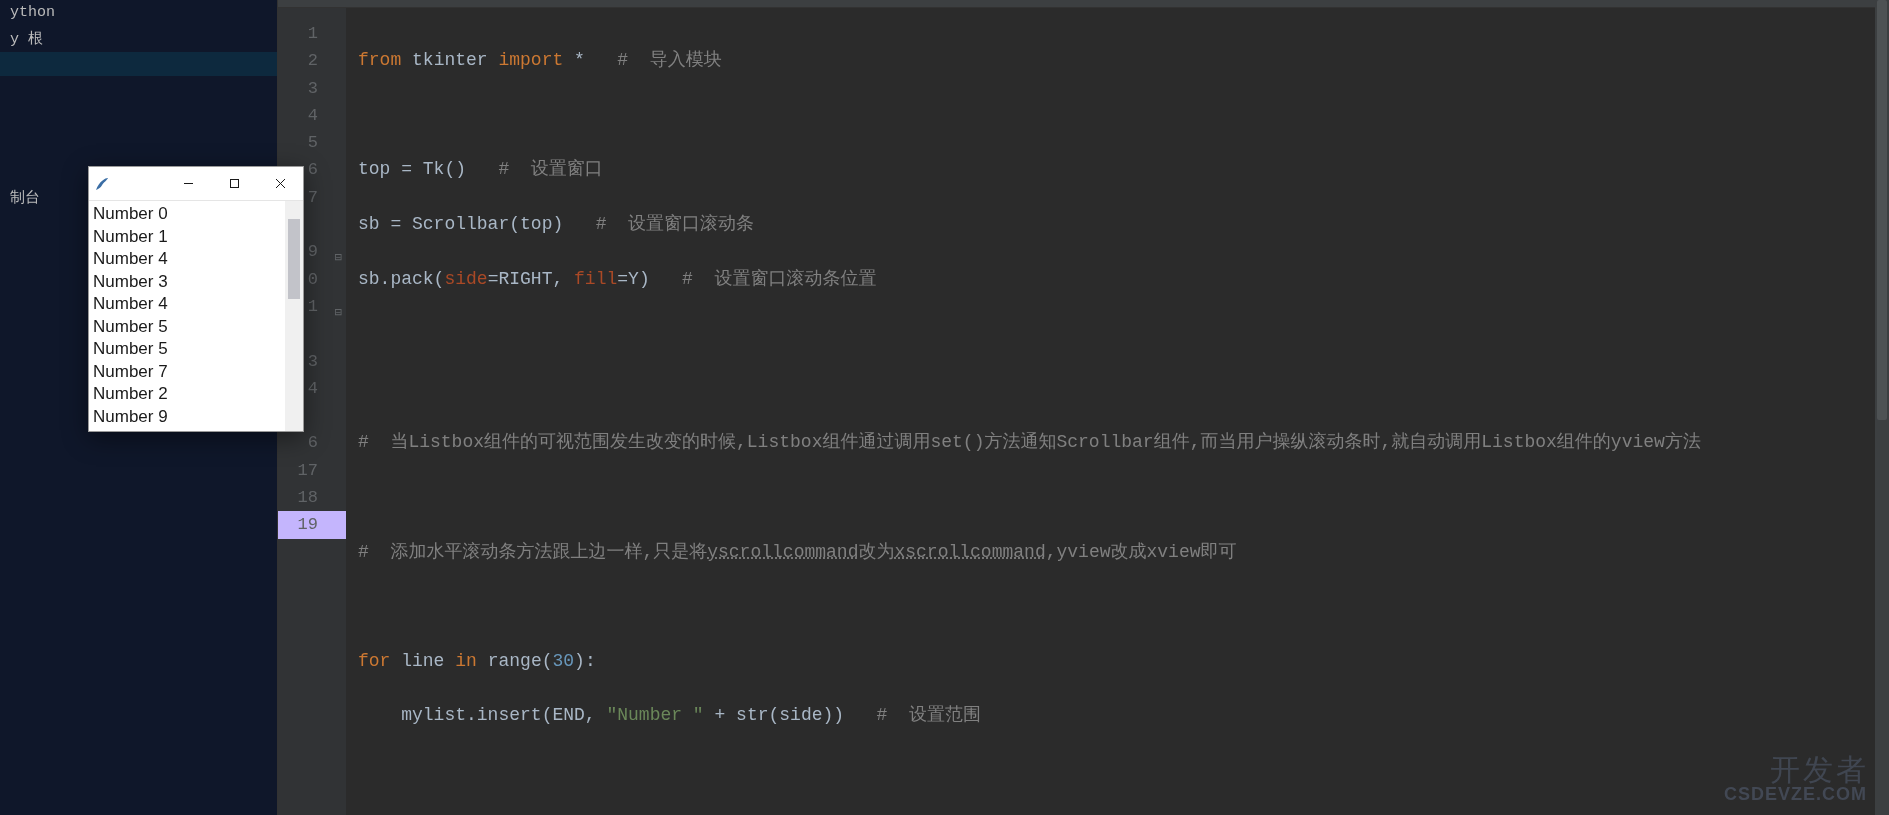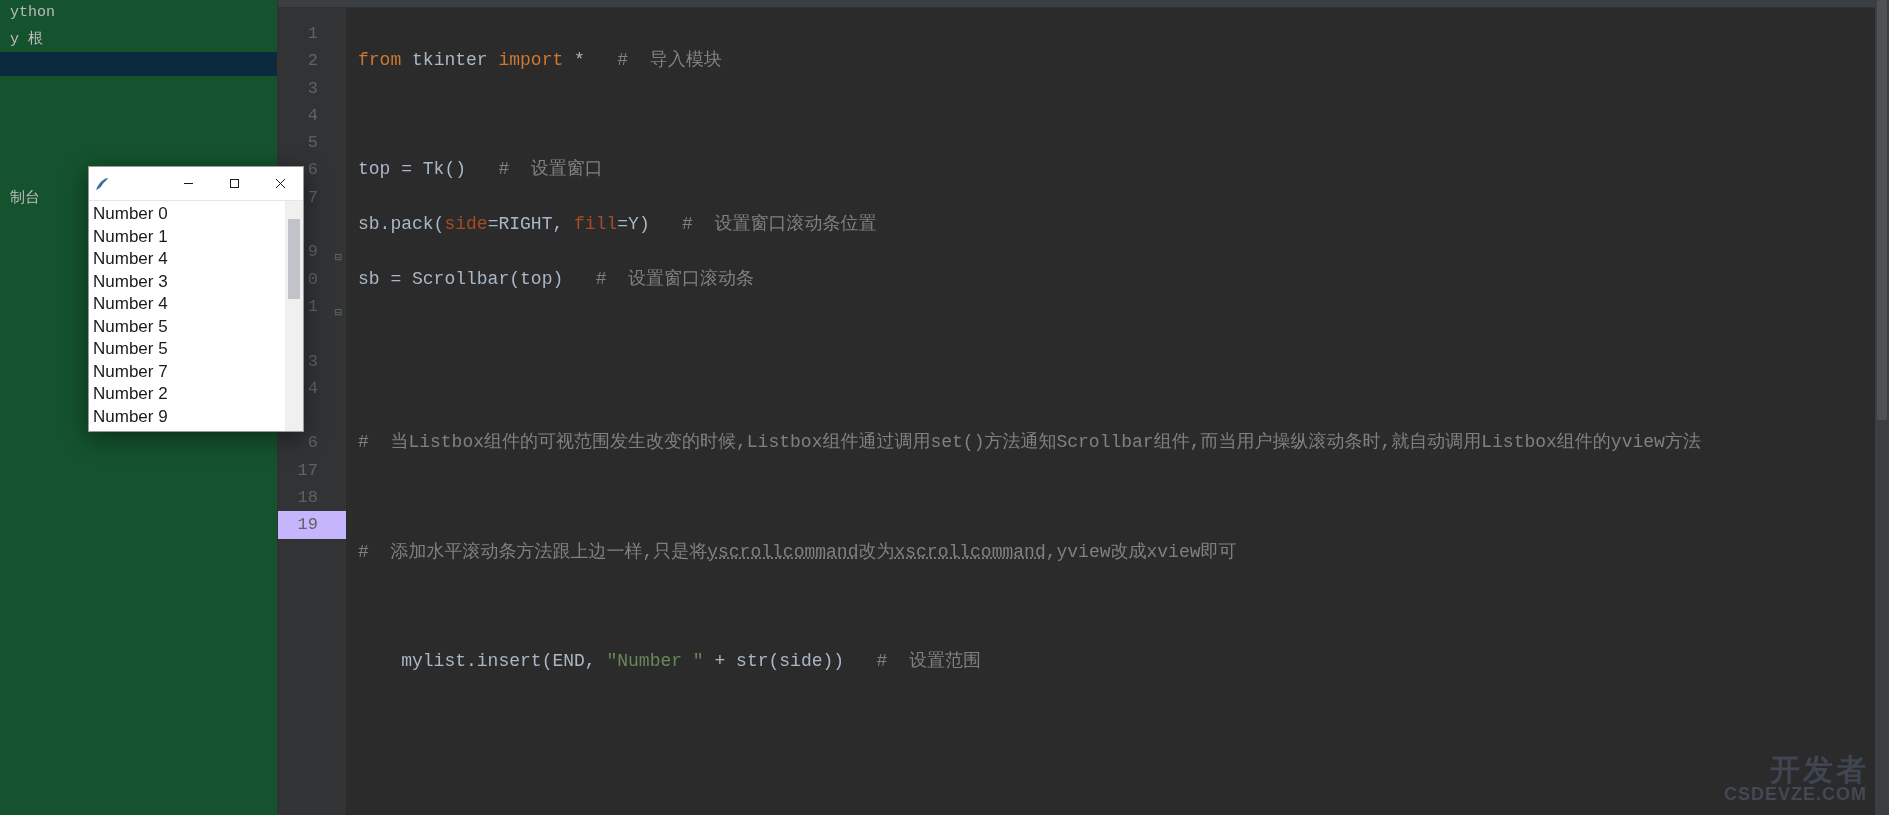--- a/index.html
+++ b/index.html
@@ -9,21 +9,21 @@
     width:1889px; height:815px;
     overflow:hidden;
     position:relative;
     color:#a9b7c6;
   }
   
   .sidebar {
     position:absolute;
     left:0; top:0;
     width:278px; height:815px;
-    background:#14532d;
+    background:#0f172a;
     border-right:1px solid #323232;
   }
   .side-item {
     padding:4px 10px;
     color:#bbbbbb;
     font-size:15px;
     cursor:default;
   }
   .side-item.sel {
     background:#0d293e;
@@ -102,21 +102,21 @@
     width:10px; height:420px;
     background:#4e5254;
     border-radius:2px;
   }
   
   .wm1 {
     position:absolute;
     right:20px; bottom:24px;
     font-family:"Microsoft YaHei","SimHei",sans-serif;
     font-size:30px;
-    font-weight:bold;
+    font-weight:normal;
     color:rgba(120,140,180,0.28);
     letter-spacing:3px;
   }
   .wm2 {
     position:absolute;
     right:22px; bottom:10px;
     font-family:"Arial",sans-serif;
     font-size:18px;
     font-weight:bold;
     color:rgba(120,140,180,0.30);
@@ -216,28 +216,29 @@
       <div class="ln">6</div>
       <div class="ln">17</div>
       <div class="ln">18</div>
       <div class="ln current-line">19</div>
     </div>
 
     <div class="code">
 <div class="ln-row"><span class="kw">from</span> <span class="name">tkinter</span> <span class="kw">import</span> <span class="op">*</span>   <span class="cmt">#  导入模块</span></div>
 <div class="ln-row"></div>
 <div class="ln-row"><span class="name">top = Tk()</span>   <span class="cmt">#  设置窗口</span></div>
+<div class="ln-row"><span class="name">sb = Scrollbar(top)</span>   <span class="cmt">#  设置窗口滚动条</span></div>
 <div class="ln-row"><span class="name">sb.pack(</span><span class="param">side</span><span class="name">=RIGHT, </span><span class="param">fill</span><span class="name">=Y)</span>   <span class="cmt">#  设置窗口滚动条位置</span></div>
-<div class="ln-row"><span class="name">sb = Scrollbar(top)</span>   <span class="cmt">#  设置窗口滚动条</span></div>
 <div class="ln-row"></div>
 <div class="ln-row"></div>
 <div class="ln-row"><span class="cmt">#  当Listbox组件的可视范围发生改变的时候,Listbox组件通过调用set()方法通知Scrollbar组件,而当用户操纵滚动条时,就自动调用Listbox组件的yview方法</span></div>
 <div class="ln-row"></div>
 <div class="ln-row"><span class="cmt"><span>#  添加水平滚动条方法跟上边一样,只是将</span><span class="squig">yscrollcommand</span><span>改为</span><span class="squig">xscrollcommand</span><span>,yview改成xview即可</span></span></div>
 <div class="ln-row"></div>
+<div class="ln-row"><span class="kw">for</span> <span class="name">line</span> <span class="kw">in</span> <span class="fn">range</span><span class="op">(</span><span class="num">30</span><span class="op">):</span></div>
 <div class="ln-row"><span class="name">    mylist.insert(END, </span><span class="str">"Number "</span><span class="name"> + str(side))</span>   <span class="cmt">#  设置范围</span></div>
 <div class="ln-row"></div>
 
 
 
 
     </div>
   </div>
 
   <div class="ed-scroll">

